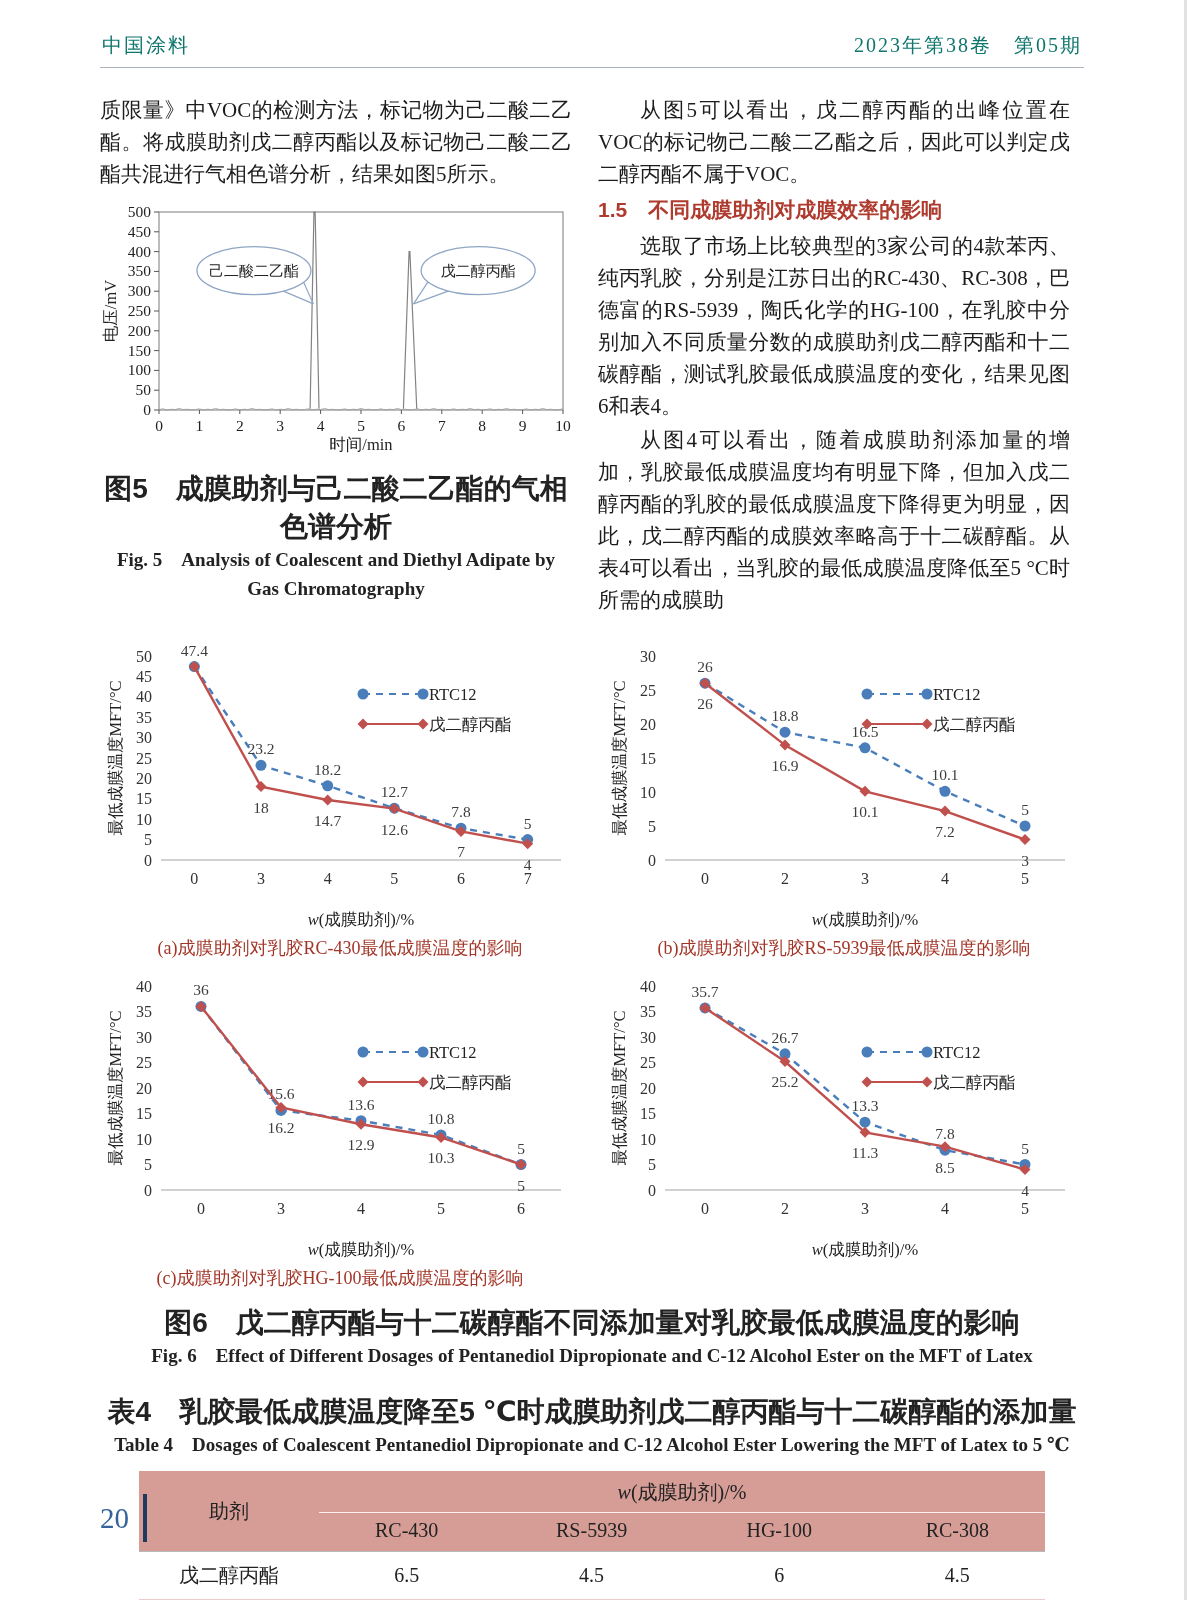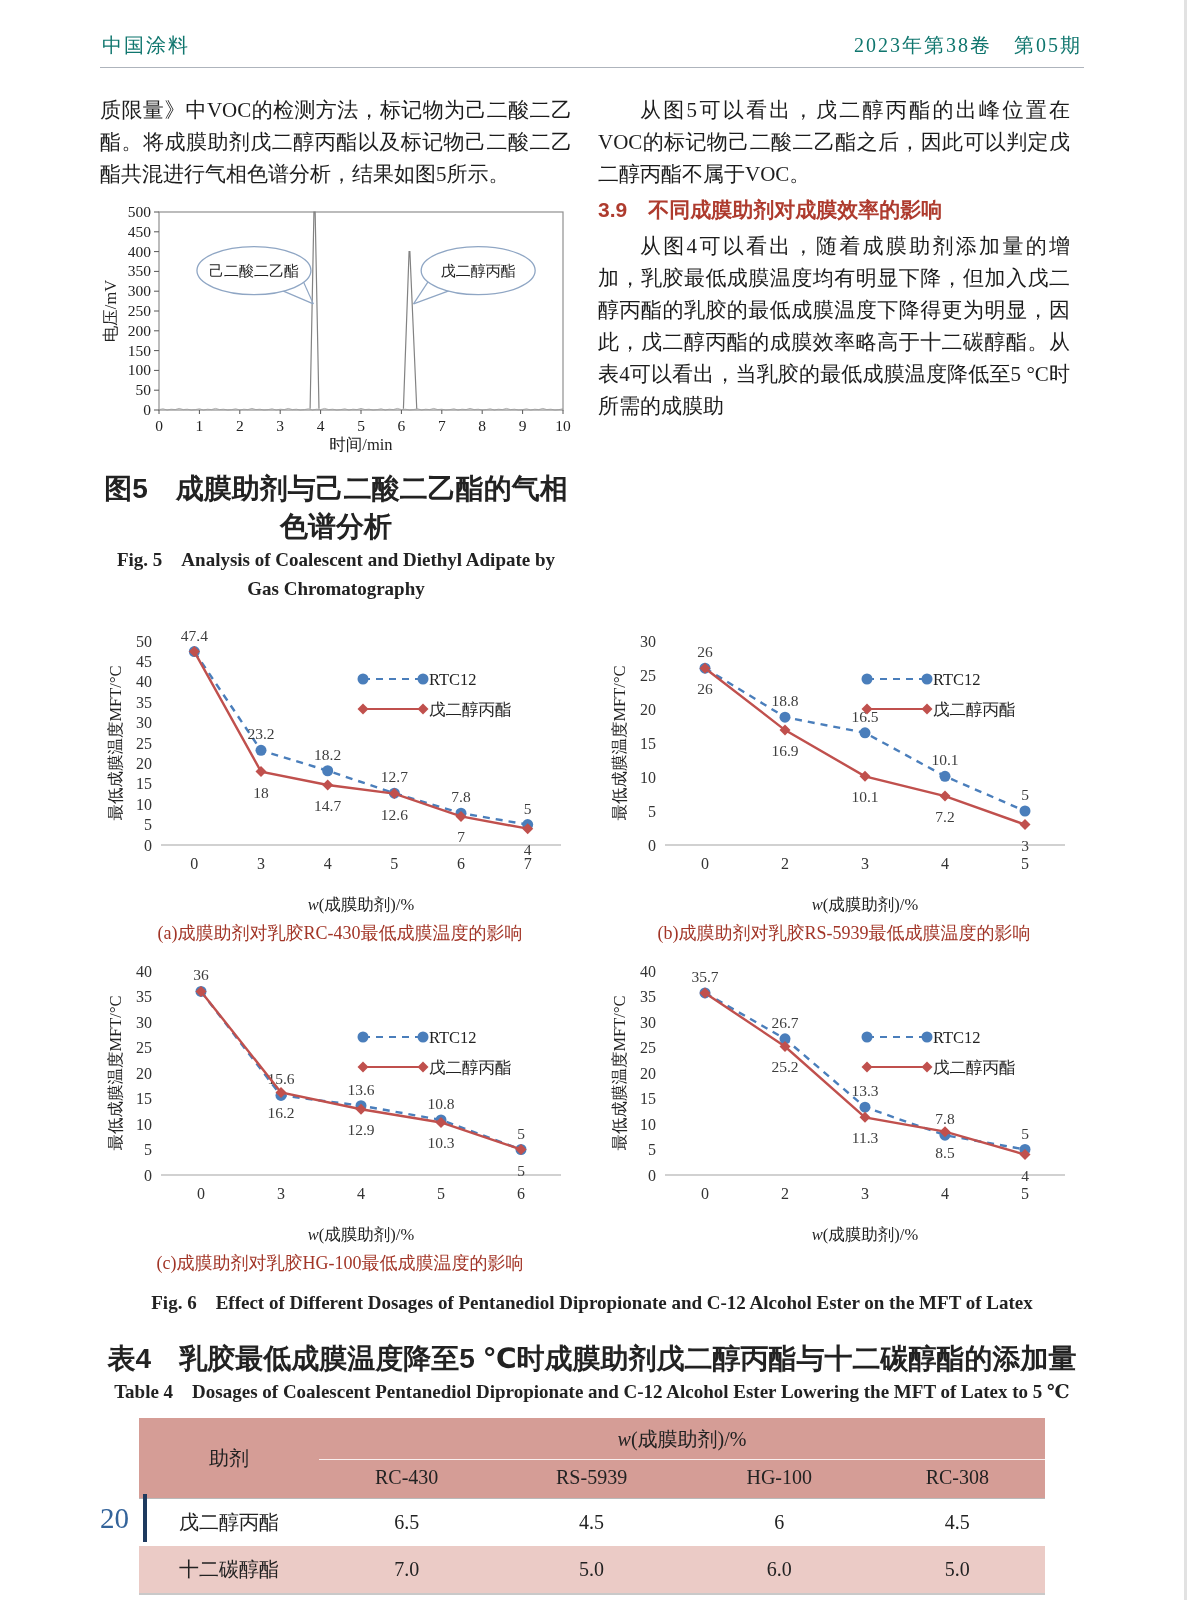--- a/index.html
+++ b/index.html
@@ -130,21 +130,22 @@
               <ellipse cx="377.16" cy="66.608" rx="57" ry="24" fill="#ffffff" stroke="#8fa6c4" stroke-width="1.3"></ellipse>
               <text x="377.16" y="71.608" text-anchor="middle" font-size="15" fill="#222">戊二醇丙酯</text>
             </svg></div>
         <div class="cap-cn">图5　成膜助剂与己二酸二乙酯的气相色谱分析</div>
         <div class="cap-en">Fig. 5　Analysis of Coalescent and Diethyl Adipate by Gas Chromatography</div>
       </div>
     </div>
 
     <div class="col">
       <p class="para ind">从图5可以看出，戊二醇丙酯的出峰位置在VOC的标记物己二酸二乙酯之后，因此可以判定戊二醇丙酯不属于VOC。</p>
-      <div class="sec-heading">3.9　不同成膜助剂对成膜效率的影响</div>
+      <div class="sec-heading">1.5　不同成膜助剂对成膜效率的影响</div>
+      <p class="para ind">选取了市场上比较典型的3家公司的4款苯丙、纯丙乳胶，分别是江苏日出的RC-430、RC-308，巴德富的RS-5939，陶氏化学的HG-100，在乳胶中分别加入不同质量分数的成膜助剂戊二醇丙酯和十二碳醇酯，测试乳胶最低成膜温度的变化，结果见图6和表4。</p>
       <p class="para ind">从图4可以看出，随着成膜助剂添加量的增加，乳胶最低成膜温度均有明显下降，但加入戊二醇丙酯的乳胶的最低成膜温度下降得更为明显，因此，戊二醇丙酯的成膜效率略高于十二碳醇酯。从表4可以看出，当乳胶的最低成膜温度降低至5 °C时所需的成膜助</p>
     </div>
 
   </div>
 
   <div class="fig6-grid">
     <div class="chart-block">
       <div><svg viewBox="0 0 470 296" width="470" height="296" font-family="'Liberation Serif','DejaVu Serif',serif">
             <text x="47" y="229.5" text-anchor="end" font-size="16" fill="#333">0</text>
             <text x="47" y="209.1" text-anchor="end" font-size="16" fill="#333">5</text>
@@ -349,20 +350,21 @@
             <text x="324" y="92" font-size="16.5" fill="#222">RTC12</text>
             <line x1="258" y1="116" x2="318" y2="116" stroke="#c0504d" stroke-width="2.2"></line>
             <path d="M 258 110.5 L 263.5 116 L 258 121.5 L 252.5 116 Z" fill="#c0504d"></path>
             <path d="M 318 110.5 L 323.5 116 L 318 121.5 L 312.5 116 Z" fill="#c0504d"></path>
             <text x="324" y="122" font-size="16.5" fill="#222">戊二醇丙酯</text>
           </svg></div>
     </div>
   </div>
 
   <div class="fig6-caps">
+    <div class="cap-cn">图6　戊二醇丙酯与十二碳醇酯不同添加量对乳胶最低成膜温度的影响</div>
     <div class="cap-en">Fig. 6　Effect of Different Dosages of Pentanediol Dipropionate and C-12 Alcohol Ester on the MFT of Latex</div>
   </div>
 
   <div class="table-sec">
     <div class="cap-cn">表4　乳胶最低成膜温度降至5 ℃时成膜助剂戊二醇丙酯与十二碳醇酯的添加量</div>
     <div class="cap-en">Table 4　Dosages of Coalescent Pentanediol Dipropionate and C-12 Alcohol Ester Lowering the MFT of Latex to 5 ℃</div>
 
     <table class="t4">
       <thead>
         <tr class="hdr">

